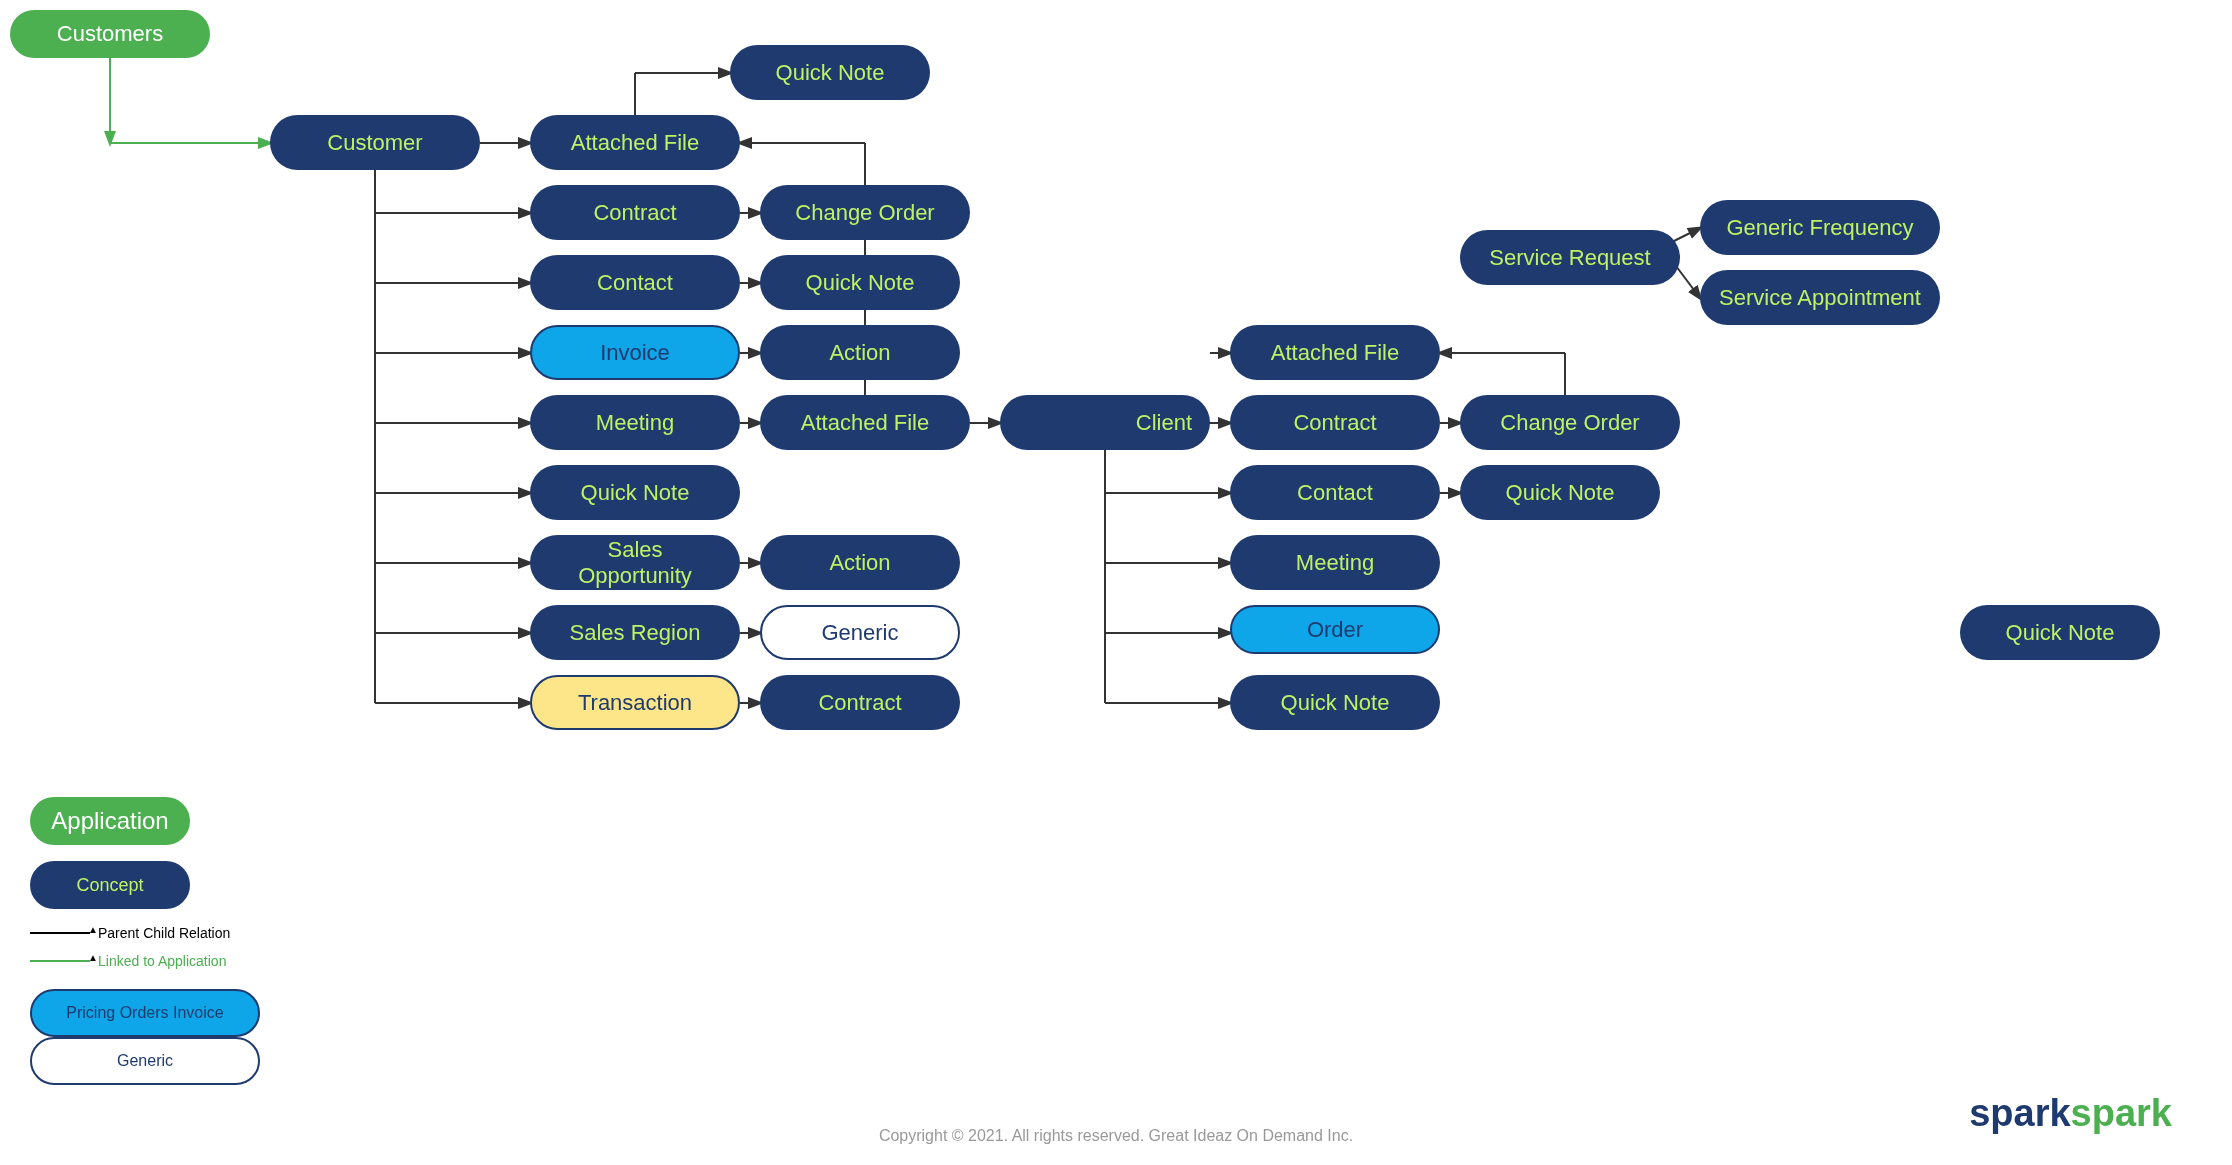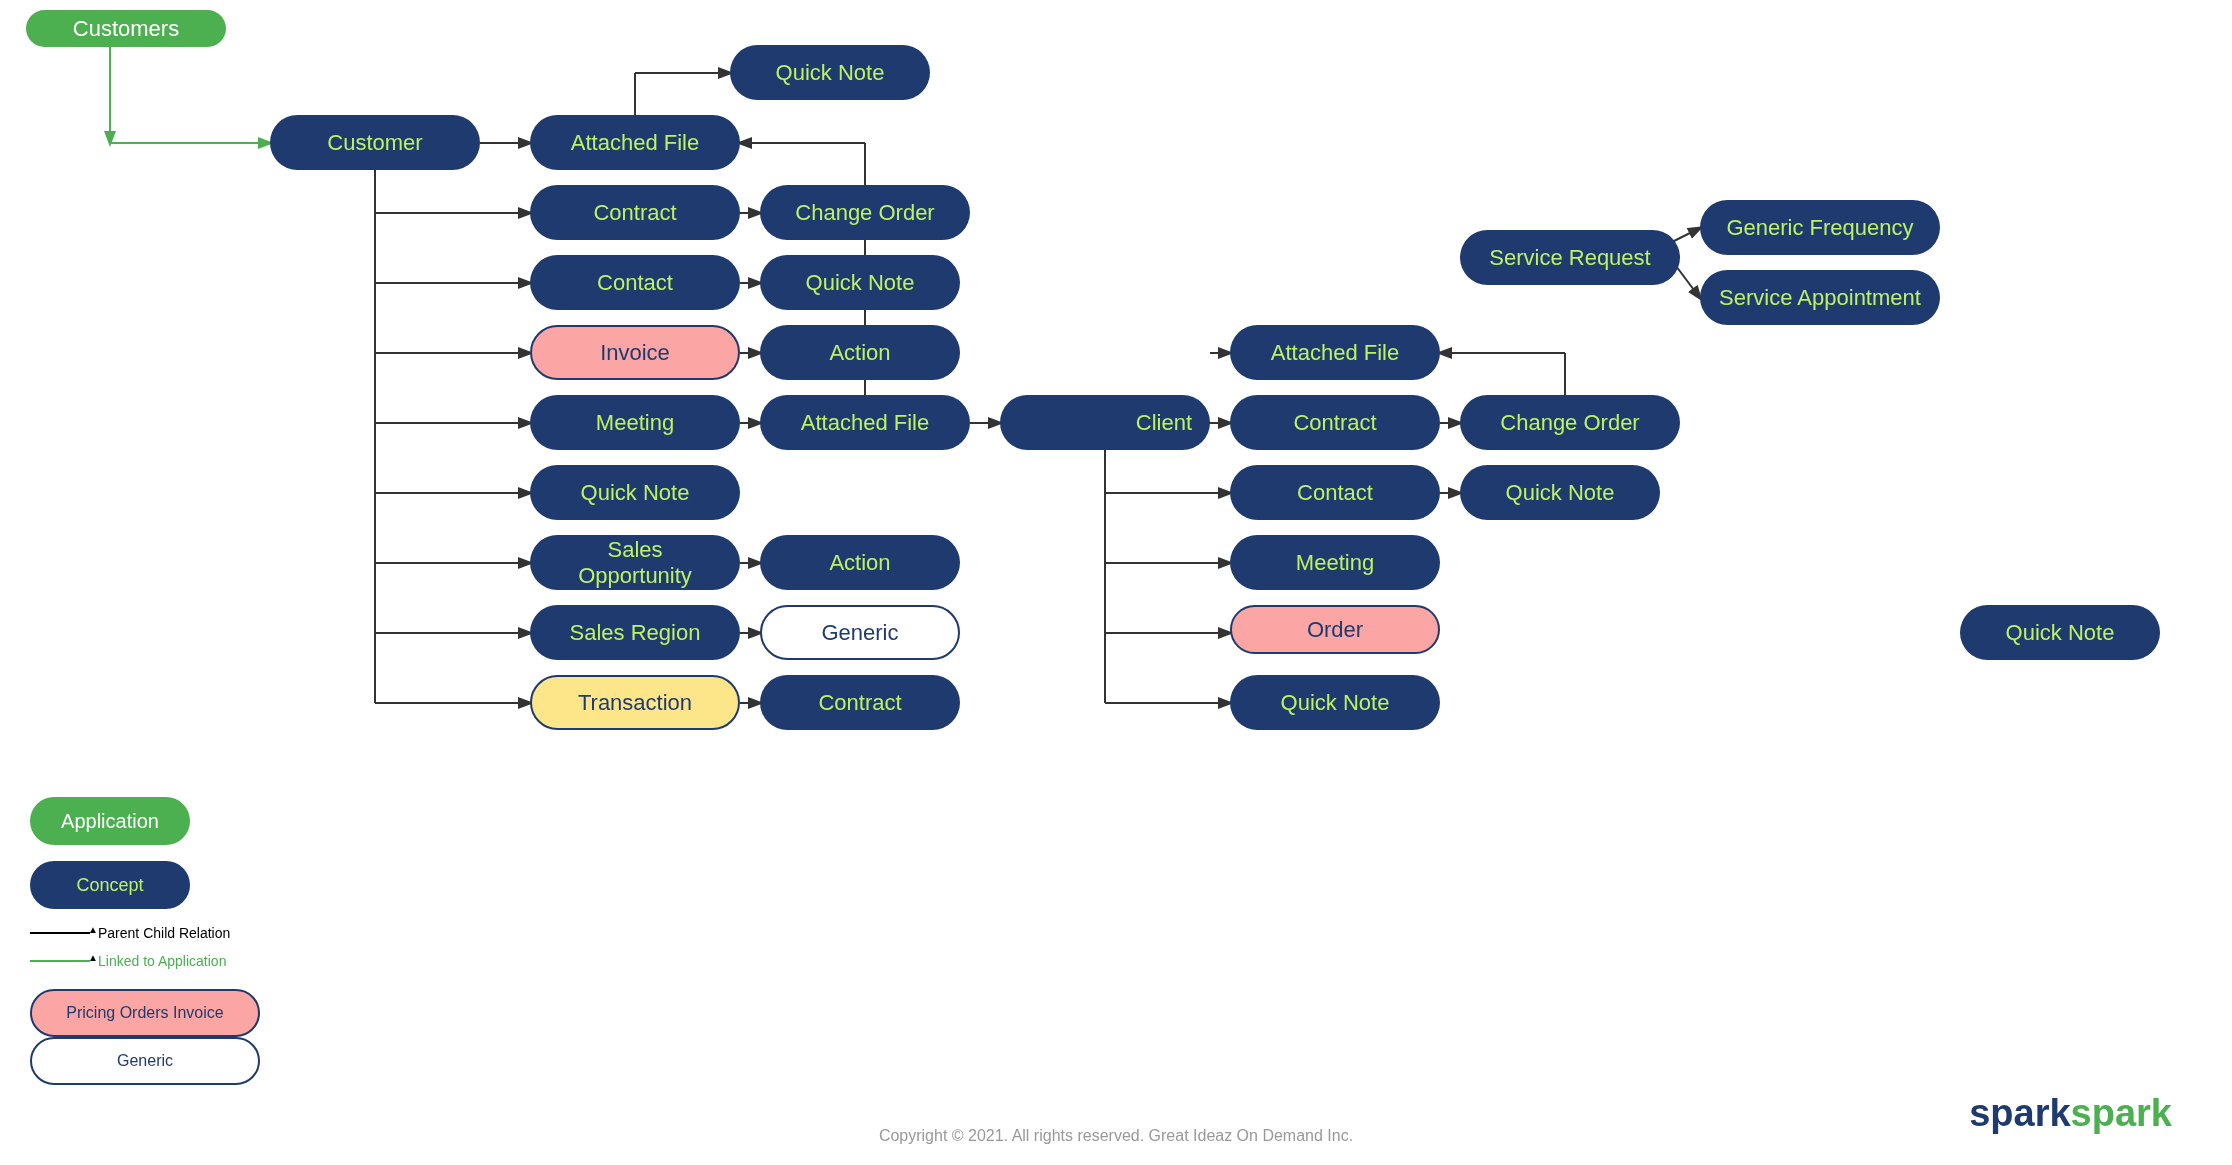--- a/index.html
+++ b/index.html
@@ -30,21 +30,21 @@
       border: none;
     }
 
     .node-green {
       background: #4caf50;
       color: #fff;
       border: none;
     }
 
     .node-blue-light {
-      background: #fca5a5;
+      background: #0ea5e9;
       color: #1e3a6e;
       border: 2px solid #1e3a6e;
     }
 
     .node-yellow {
       background: #fde68a;
       color: #1e3a6e;
       border: 2px solid #1e3a6e;
     }
 
@@ -212,21 +212,21 @@
 
   <line x1="1565" y1="395" x2="1565" y2="353" stroke="#333" stroke-width="2"></line>
   <line x1="1565" y1="353" x2="1440" y2="353" stroke="#333" stroke-width="2" marker-end="url(#arrowBlack)"></line>
 
   <line x1="1670" y1="243" x2="1700" y2="228" stroke="#333" stroke-width="2" marker-end="url(#arrowBlack)"></line>
 
   <line x1="1670" y1="258" x2="1700" y2="298" stroke="#333" stroke-width="2" marker-end="url(#arrowBlack)"></line>
 
 </svg>
 
-<div class="node node-green" style="left:26px;top:10px;width:200px;height:37px;align-items:center;">
+<div class="node node-green" style="left:10px;top:10px;width:200px;height:48px;align-items:center;">
   <span>Customers</span>
 </div>
 
 <div class="node node-dark" style="left:270px;top:115px;width:210px;height:55px;">
   <span>Customer</span>
 </div>
 
 <div class="node node-dark" style="left:530px;top:115px;width:210px;height:55px;">
   <span>Attached File</span>
 </div>
@@ -342,21 +342,21 @@
 <div class="node node-dark" style="left:1700px;top:270px;width:240px;height:55px;">
   <span>Service Appointment</span>
 </div>
 
 <div class="node node-dark" style="left:1960px;top:605px;width:200px;height:55px;">
   <span>Quick Note</span>
 </div>
 
 <div class="legend-area">
   <div style="margin-bottom:16px;">
-    <div class="node node-green" style="position:relative;width:160px;height:48px;font-size:20px;">
+    <div class="node node-green" style="position:relative;width:160px;height:48px;font-size:24px;">
       <span>Application</span>
     </div>
   </div>
   <div style="margin-bottom:16px;">
     <div class="node node-dark" style="position:relative;width:160px;height:48px;font-size:18px;">
       <span>Concept</span>
     </div>
   </div>
   <div class="legend-item">
     <div class="legend-line"></div>

